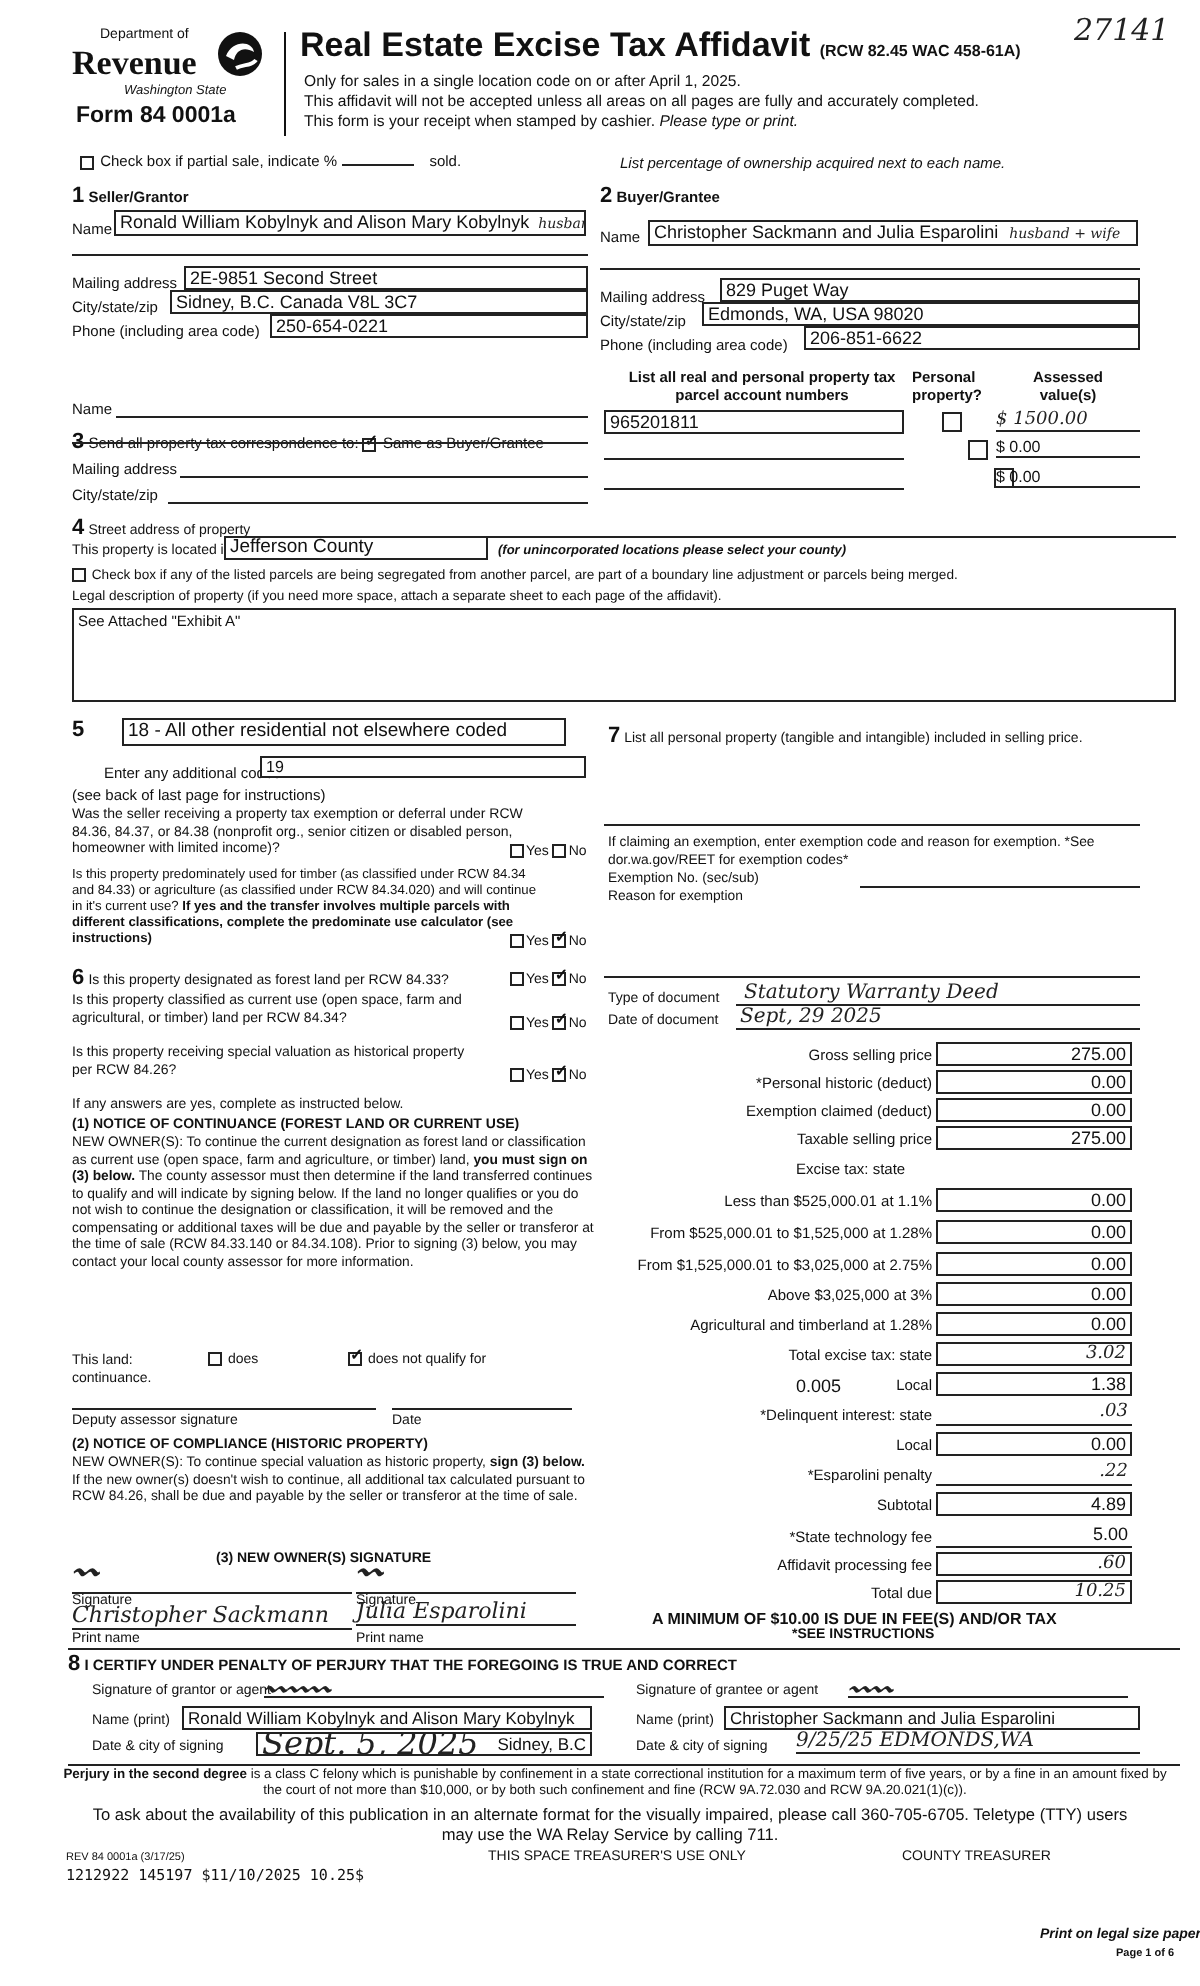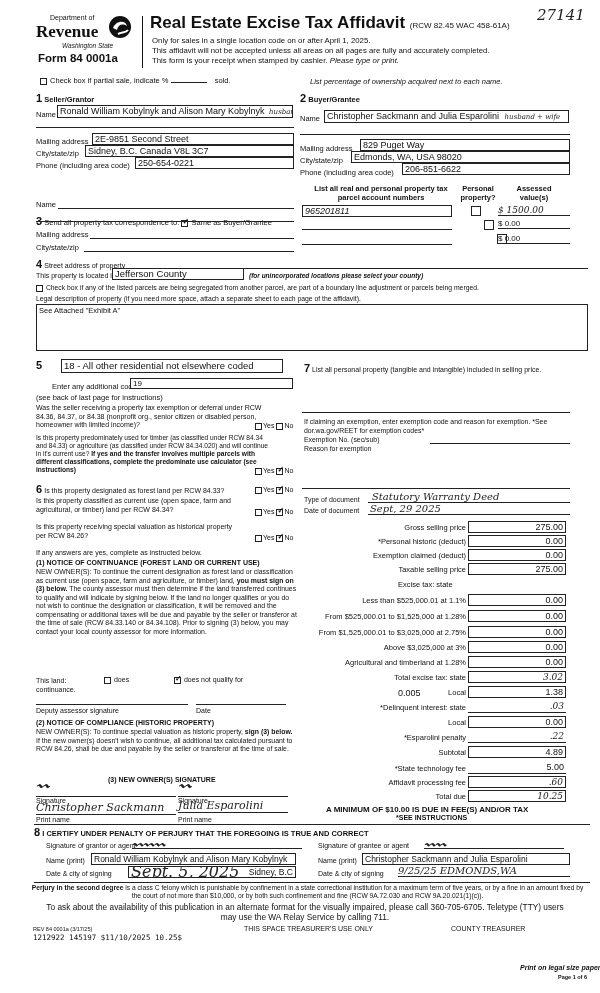--- a/index.html
+++ b/index.html
@@ -31,21 +31,21 @@
       <circle cx="12" cy="13" r="11" fill="#111"></circle>
       <path d="M5 14 C8 6,18 6,19 12 C14 9,10 11,9 16 Z" fill="#fff"></path>
       <path d="M10 20 C14 18,18 19,20 16" stroke="#fff" stroke-width="2" fill="none"></path>
     </svg>
   <div class="abs" style="left:26px;top:30px;font-size:6.5px;font-style:italic;">Washington State</div>
   <div class="abs b" style="left:2px;top:40px;font-size:11.5px;">Form 84 0001a</div>
 </div>
 <div class="abs" style="left:142px;top:16px;width:1px;height:52px;background:#111"></div>
 <div class="abs b" style="left:150px;top:13px;font-size:17px;white-space:nowrap;">
   <span>Real Estate Excise Tax Affidavit</span>
-  <span style="font-size:8px;font-weight:normal">(RCW 82.45 WAC 458-61A)</span>
+  <span style="font-size:8px;font-weight:bold">(RCW 82.45 WAC 458-61A)</span>
 </div>
 <div class="abs hand" style="left:537px;top:6px;font-size:15px;">27141</div>
 <div class="abs lbl" style="left:152px;top:36px;font-size:7.8px">Only for sales in a single location code on or after April 1, 2025.</div>
 <div class="abs lbl" style="left:152px;top:46px;font-size:7.8px">This affidavit will not be accepted unless all areas on all pages are fully and accurately completed.</div>
 <div class="abs lbl" style="left:152px;top:56px;font-size:7.8px">
   <span>This form is your receipt when stamped by cashier.</span>
   <i>Please type or print.</i>
 </div>
 
 <div class="abs lbl" style="left:40px;top:76px;">
@@ -98,23 +98,23 @@
 <div class="abs ul" style="left:300px;top:134px;width:270px;"></div>
 <div class="abs lbl" style="left:300px;top:144px">Mailing address</div>
 <div class="abs box" style="left:360px;top:139px;width:210px;height:12px;">829 Puget Way</div>
 <div class="abs lbl" style="left:300px;top:156px">City/state/zip</div>
 <div class="abs box" style="left:351px;top:151px;width:219px;height:12px;">Edmonds, WA, USA 98020</div>
 <div class="abs lbl" style="left:300px;top:168px">Phone (including area code)</div>
 <div class="abs box" style="left:402px;top:163px;width:168px;height:12px;">206-851-6622</div>
 
 
 <div class="abs b" style="left:306px;top:184px;width:150px;text-align:center;font-size:7.5px;line-height:9px">List all real and personal property tax parcel account numbers</div>
-<div class="abs b" style="left:456px;top:184px;width:44px;text-align:center;font-size:7.5px;line-height:9px">Personal property?</div>
+<div class="abs b" style="left:456px;top:184px;width:44px;text-align:left;font-size:7.5px;line-height:9px">Personal property?</div>
 <div class="abs b" style="left:506px;top:184px;width:56px;text-align:center;font-size:7.5px;line-height:9px">Assessed value(s)</div>
-<div class="abs box" style="left:302px;top:205px;width:150px;height:12px;font-style:italic;">965201811</div>
+<div class="abs box" style="left:302px;top:205px;width:150px;height:12px;">965201811</div>
 <span class="abs cb" style="left:471px;top:206px;width:10px;height:10px"></span>
 <div class="abs hand ul" style="left:498px;top:205px;width:72px;font-size:9px">$ 1500.00</div>
 <div class="abs ul" style="left:302px;top:229px;width:150px;"></div>
 <span class="abs cb" style="left:471px;top:220px;width:10px;height:10px"></span>
 <div class="abs ul" style="left:498px;top:219px;width:72px;font-size:8px">$ 0.00</div>
 <div class="abs ul" style="left:302px;top:244px;width:150px;"></div>
 <span class="abs cb" style="left:471px;top:234px;width:10px;height:10px"></span>
 <div class="abs ul" style="left:498px;top:234px;width:72px;font-size:8px">$ 0.00</div>
 
 

